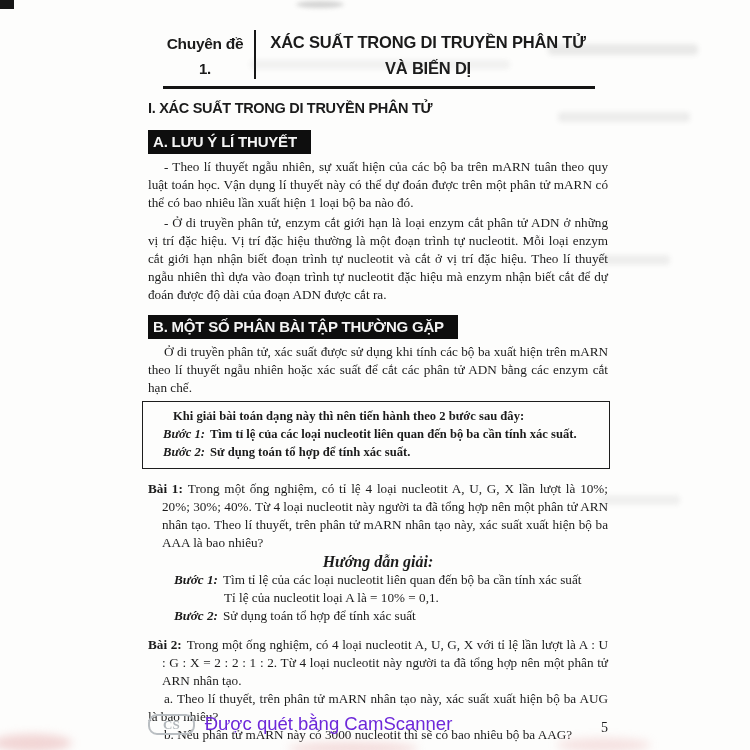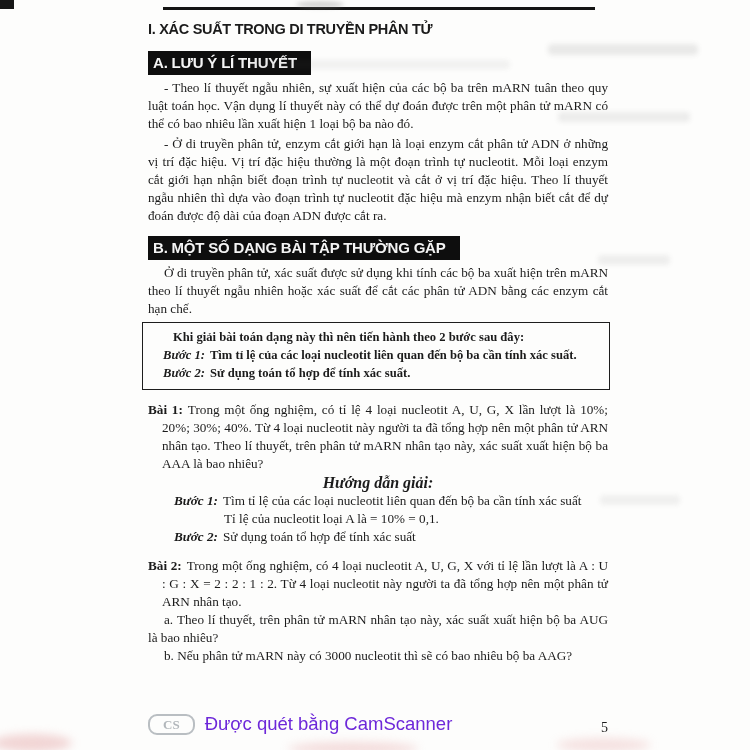--- a/index.html
+++ b/index.html
@@ -155,34 +155,45 @@
   <div class="artifact smudge s-top"></div>
   <div class="artifact ghost g1"></div>
   <div class="artifact ghost g2"></div>
   <div class="artifact ghost g3"></div>
   <div class="artifact ghost g4"></div>
   <div class="artifact ghost g5"></div>
   <div class="artifact pink p1"></div>
   <div class="artifact pink p2"></div>
   <div class="artifact pink p3"></div>
 
+  <div class="header">
+    <div class="chapter-box">
+      <div class="chapter-label">Chuyên đề</div>
+      <div class="chapter-number">1.</div>
+    </div>
+    <div class="header-divider"></div>
+    <div class="header-title">
+      <div class="title-l1">XÁC SUẤT TRONG DI TRUYỀN PHÂN TỬ</div>
+      <div class="title-l2">VÀ BIẾN DỊ</div>
+    </div>
+  </div>
   <div class="header-rule"></div>
 
   <div class="content">
 
     <div class="sec-heading">I. XÁC SUẤT TRONG DI TRUYỀN PHÂN TỬ</div>
 
     <div>
       <span class="black-bar">A. LƯU Ý LÍ THUYẾT</span>
     </div>
     <p class="para">- Theo lí thuyết ngẫu nhiên, sự xuất hiện của các bộ ba trên mARN tuân theo quy luật toán học. Vận dụng lí thuyết này có thể dự đoán được trên một phân tử mARN có thể có bao nhiêu lần xuất hiện 1 loại bộ ba nào đó.</p>
     <p class="para">- Ở di truyền phân tử, enzym cắt giới hạn là loại enzym cắt phân tử ADN ở những vị trí đặc hiệu. Vị trí đặc hiệu thường là một đoạn trình tự nucleotit. Mỗi loại enzym cắt giới hạn nhận biết đoạn trình tự nucleotit và cắt ở vị trí đặc hiệu. Theo lí thuyết ngẫu nhiên thì dựa vào đoạn trình tự nucleotit đặc hiệu mà enzym nhận biết cắt để dự đoán được độ dài của đoạn ADN được cắt ra.</p>
 
     <div class="gap-top">
-      <span class="black-bar">B. MỘT SỐ DẠNG BÀI TẬP THƯỜNG GẶP</span>
+      <span class="black-bar">B. MỘT SỐ PHÂN BÀI TẬP THƯỜNG GẶP</span>
     </div>
     <p class="para">Ở di truyền phân tử, xác suất được sử dụng khi tính các bộ ba xuất hiện trên mARN theo lí thuyết ngẫu nhiên hoặc xác suất để cắt các phân tử ADN bằng các enzym cắt hạn chế.</p>
 
     <div class="method-box">
       <p class="intro">Khi giải bài toán dạng này thì nên tiến hành theo 2 bước sau đây:</p>
       <p class="step"><span class="lbl-ital">Bước 1:</span><span>Tìm tỉ lệ của các loại nucleotit liên quan đến bộ ba cần tính xác suất.</span></p>
       <p class="step"><span class="lbl-ital">Bước 2:</span><span>Sử dụng toán tổ hợp để tính xác suất.</span></p>
     </div>
 
     <p class="hang"><span class="bold-label">Bài 1:</span><span>Trong một ống nghiệm, có tỉ lệ 4 loại nucleotit A, U, G, X lần lượt là 10%; 20%; 30%; 40%. Từ 4 loại nucleotit này người ta đã tổng hợp nên một phân tử ARN nhân tạo. Theo lí thuyết, trên phân tử mARN nhân tạo này, xác suất xuất hiện bộ ba AAA là bao nhiêu?</span></p>

